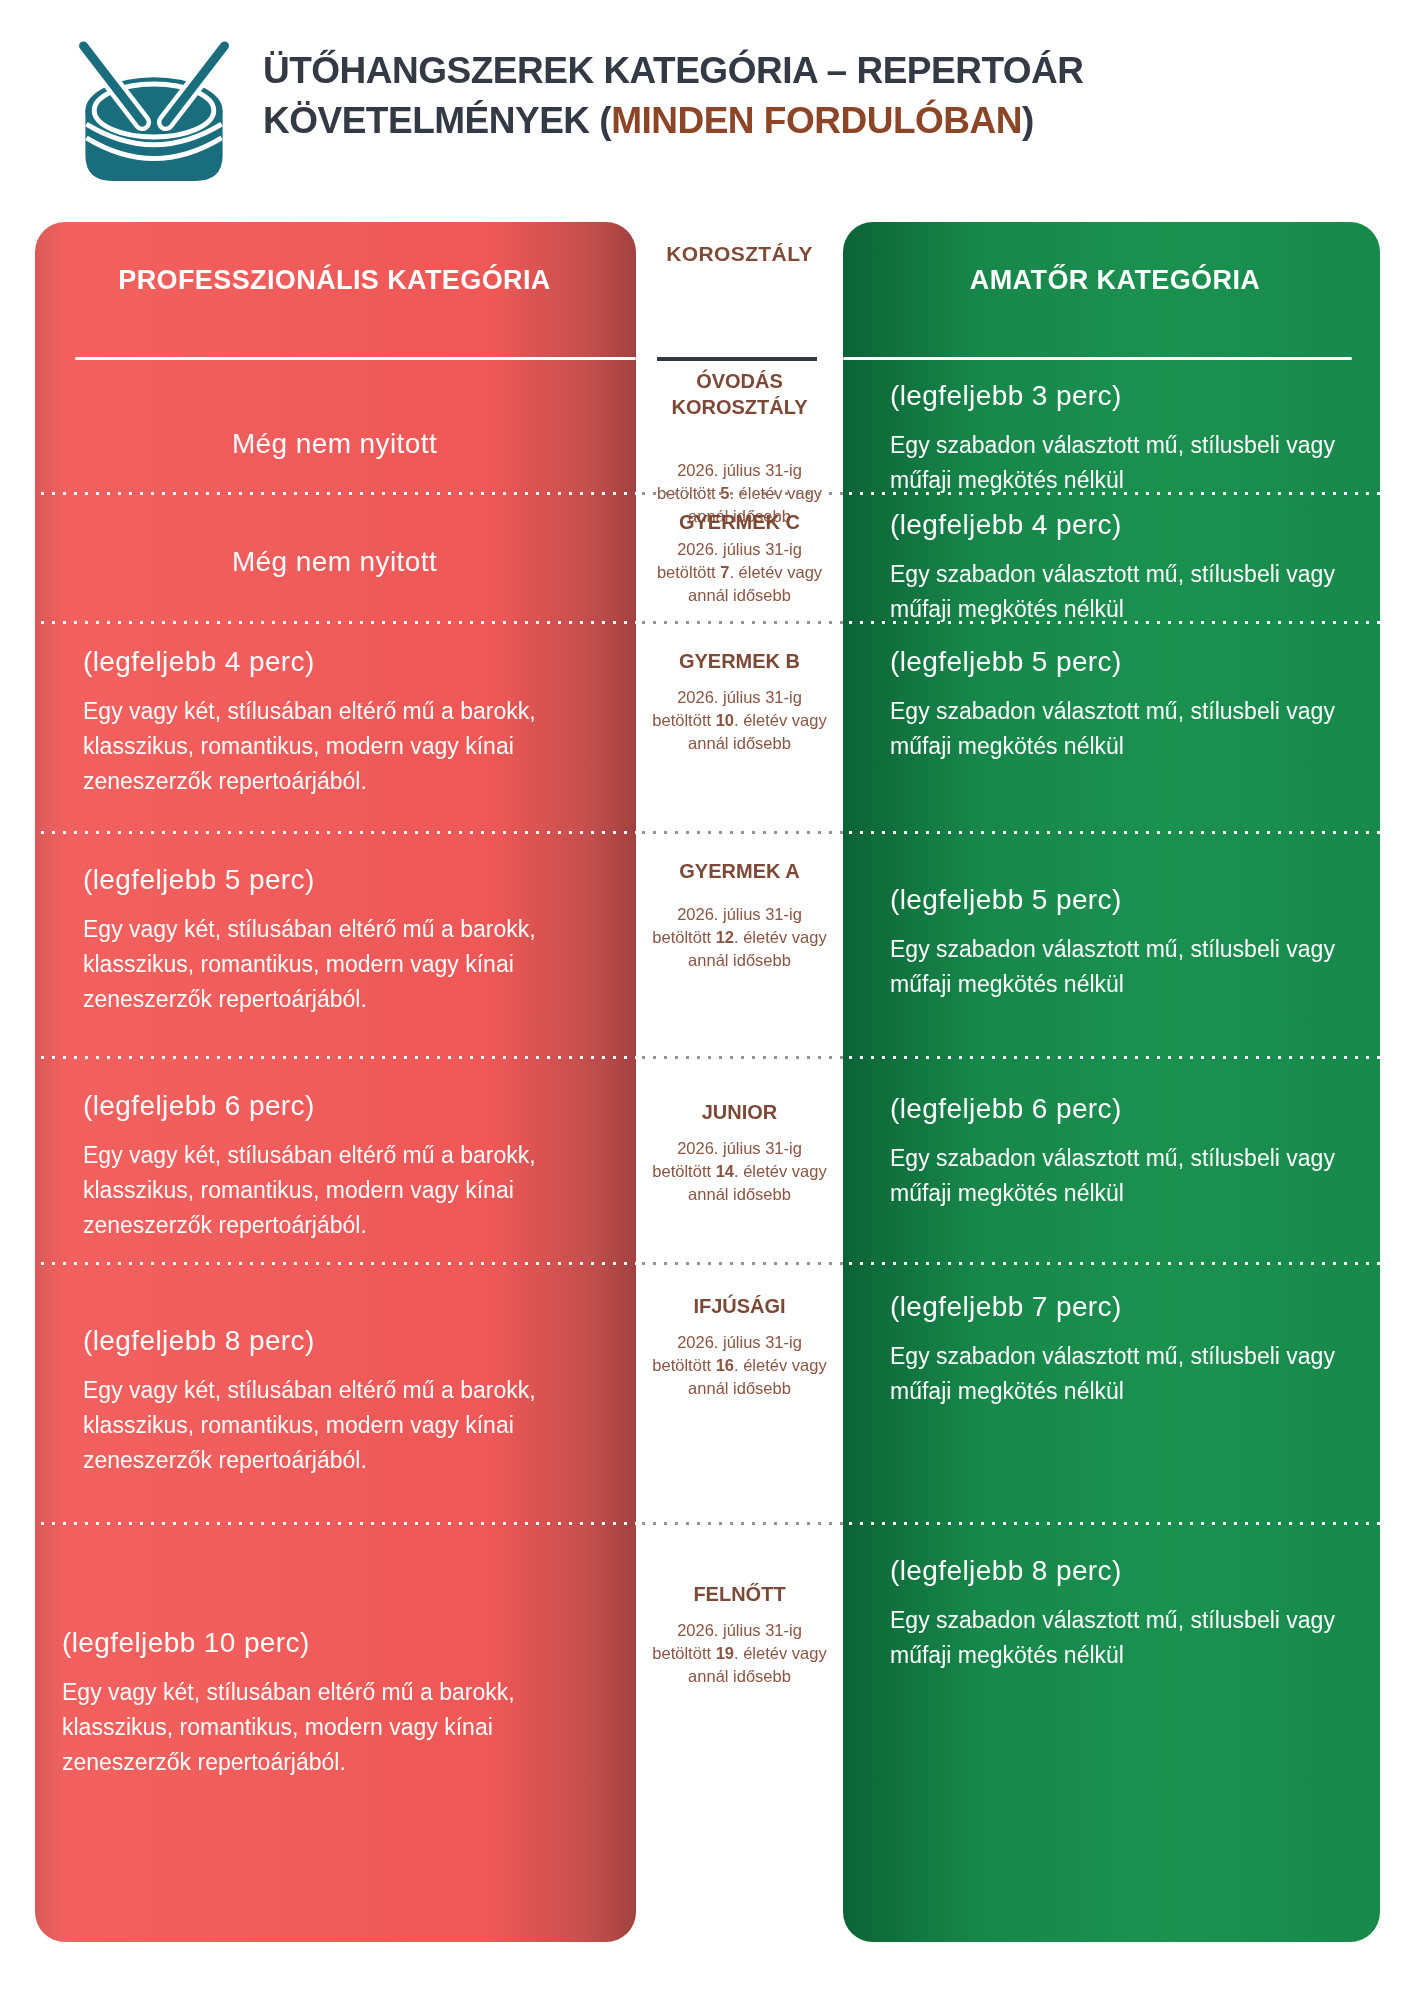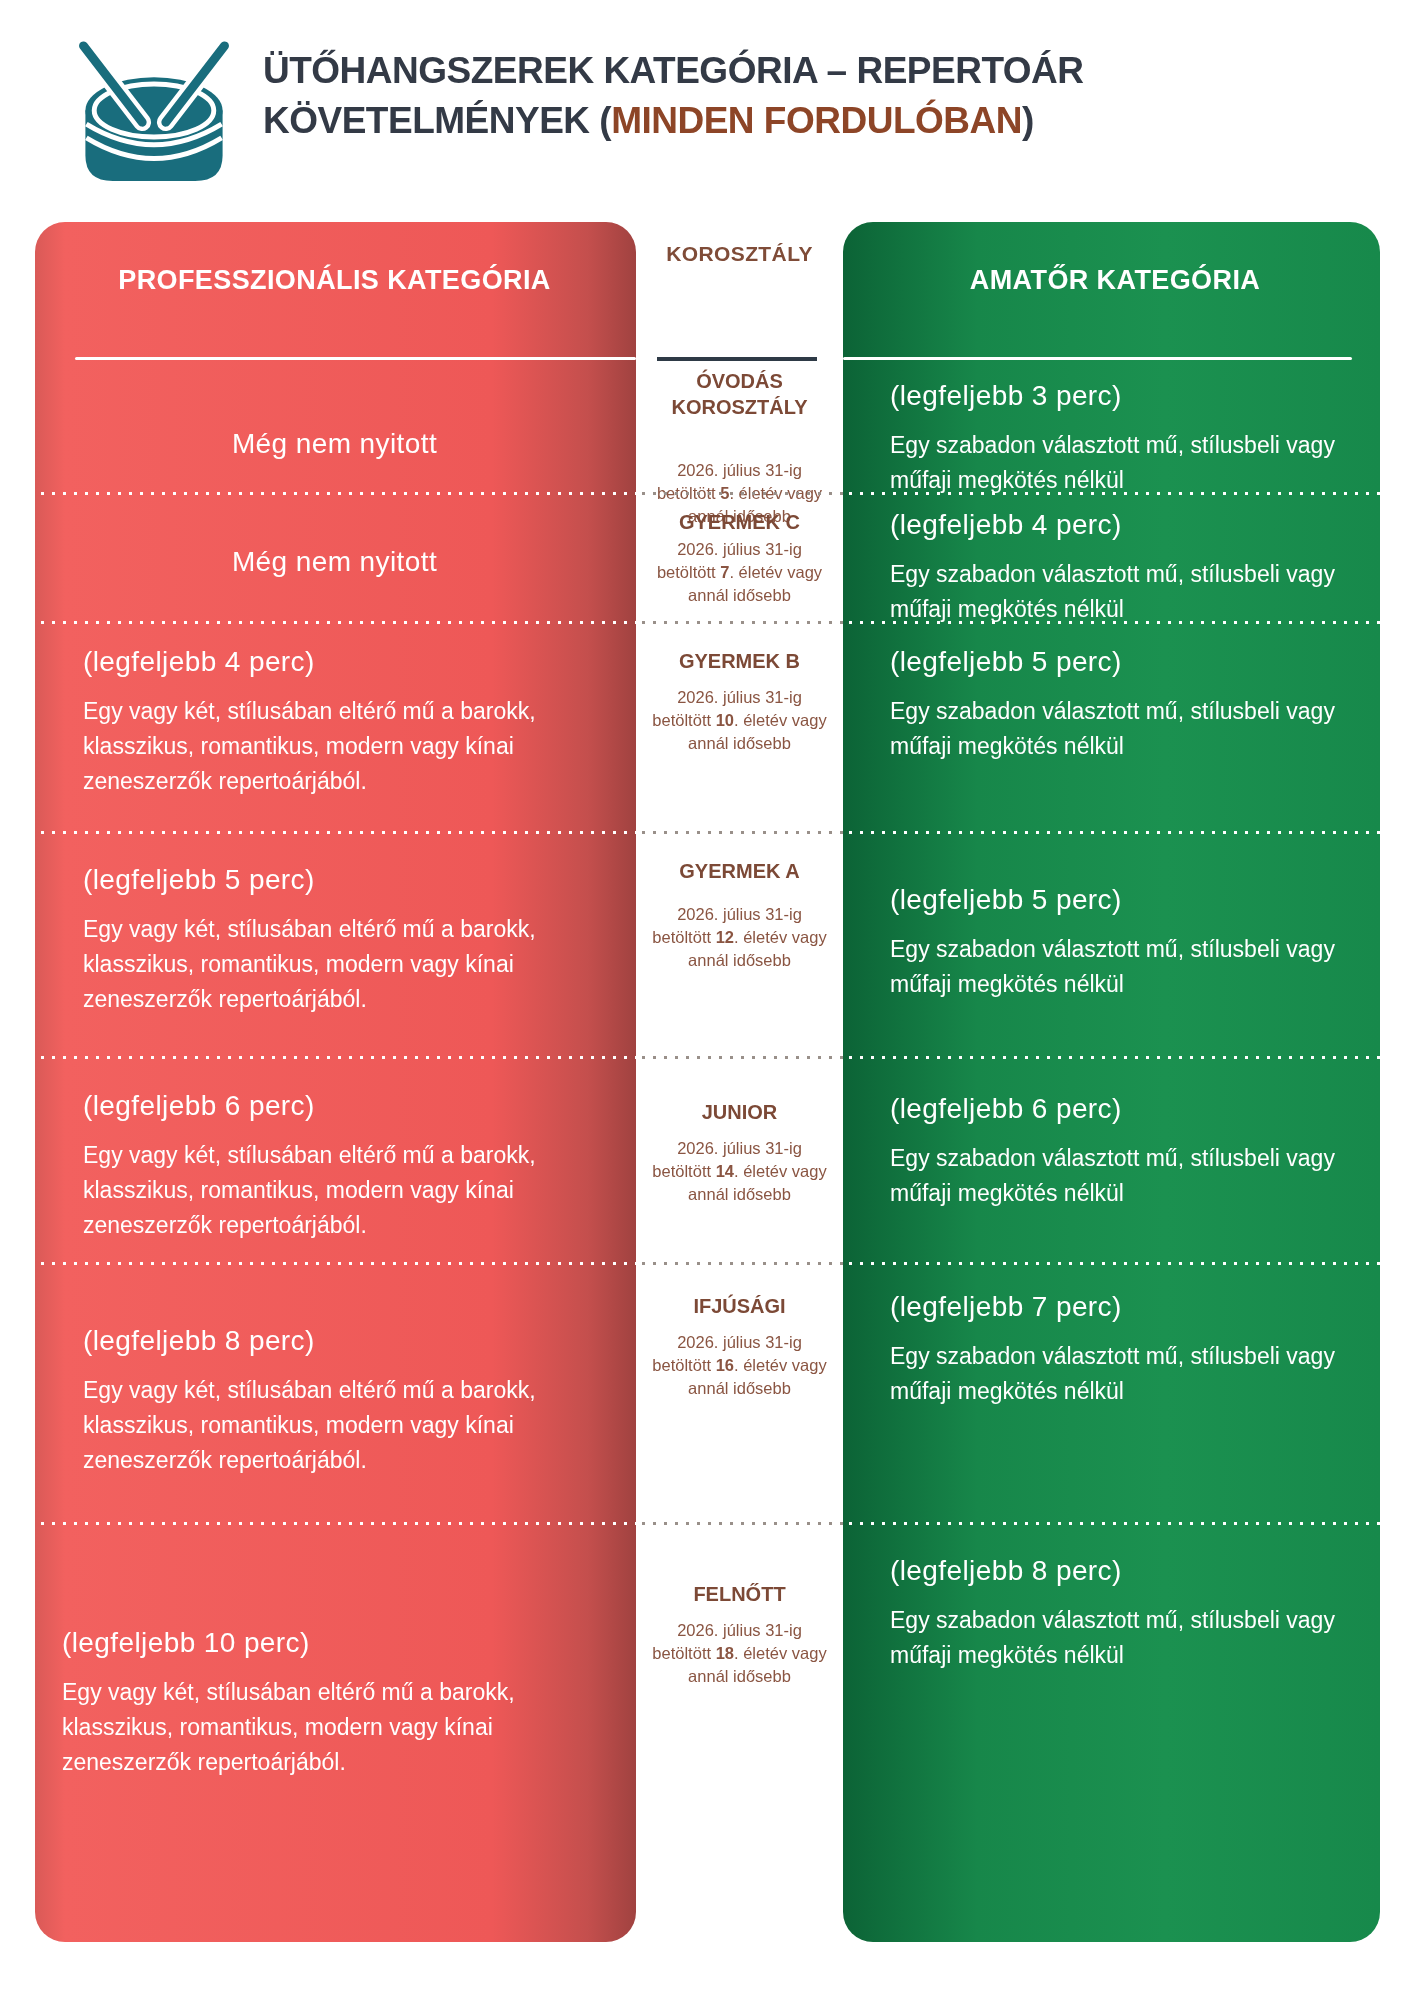--- a/index.html
+++ b/index.html
@@ -239,21 +239,21 @@
             <span class="d-red"></span>
             <span class="d-mid"></span>
             <span class="d-green"></span>
           </div>
         <div class="cell cell-pro">
           <div class="duration">(legfeljebb 10 perc)</div>
           <div class="body-text">Egy vagy két, stílusában eltérő mű a barokk, klasszikus, romantikus, modern vagy kínai zeneszerzők repertoárjából.</div>
         </div>
         <div class="cell cell-age">
           <div class="age-name">FELNŐTT</div>
-          <div class="age-detail"><span>2026. július 31-ig betöltött </span><b>18</b><span>. életév vagy annál idősebb</span></div>
+          <div class="age-detail"><span>2026. július 31-ig betöltött </span><b>19</b><span>. életév vagy annál idősebb</span></div>
         </div>
         <div class="cell cell-am">
           <div class="duration">(legfeljebb 8 perc)</div>
           <div class="body-text">Egy szabadon választott mű, stílusbeli vagy műfaji megkötés nélkül</div>
         </div>
       </div>
 
     </div>
   </div>
 </div>

